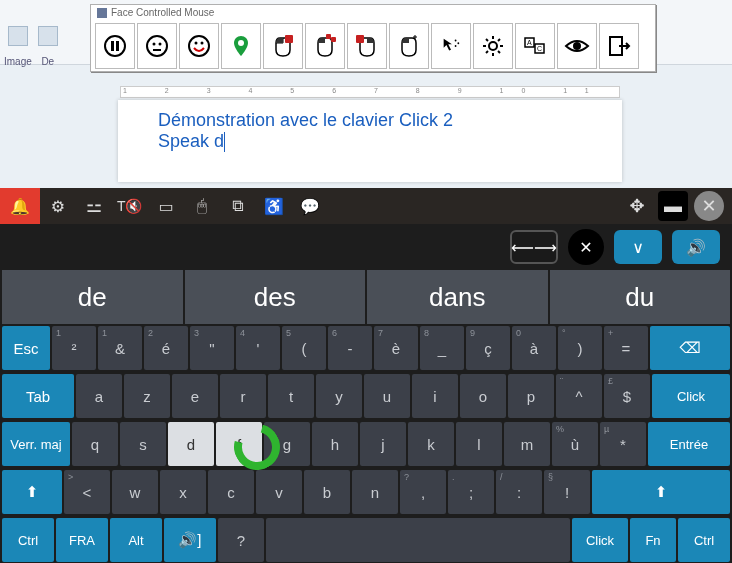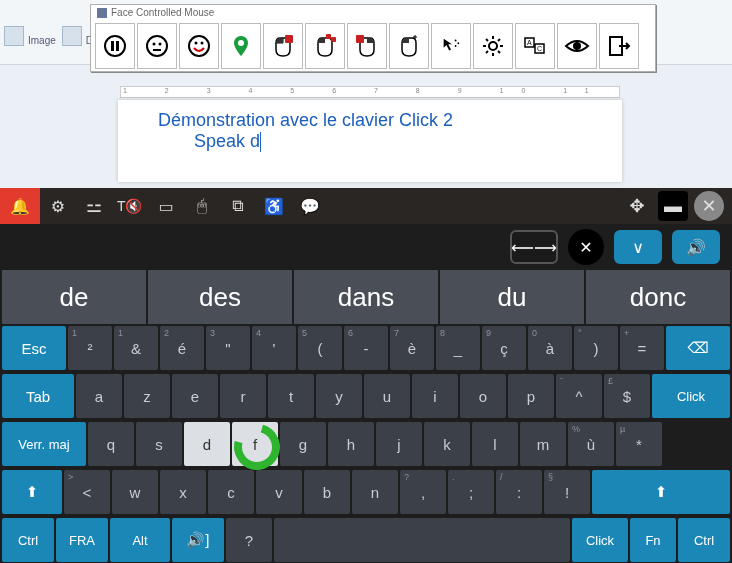--- a/index.html
+++ b/index.html
@@ -1,37 +1,37 @@
 <!DOCTYPE html>
 <html><head>
 <meta charset="utf-8">
 <style>
   * { box-sizing: border-box; margin: 0; padding: 0; font-family: Arial, sans-serif; }
   body { width: 732px; height: 563px; background: #eaf0f5; overflow: hidden; position: relative; }
 
   
   .wp-toolbar { position:absolute; top:0; left:0; height:65px; width:732px; background:#f3f6f9; border-bottom:1px solid #cfd6dd; }
   .wp-toolbar .wp-icons { position:absolute; left:4px; top:26px; font-size:11px; color:#3272b0; display:flex; gap:6px; align-items:flex-end; }
-  .wp-toolbar .wp-icons .ic { display:flex; flex-direction:row; align-items:flex-end; gap:4px; }
+  .wp-toolbar .wp-icons .ic { display:flex; flex-direction:column; align-items:center; gap:10px; }
   .wp-toolbar .wp-icons .ic .g { width:20px; height:20px; background:#d7e1eb; border:1px solid #a6b9cb; }
   .wp-toolbar .wp-icons .ic span { font-size:10px; color:#557; }
 
   
   .fcm { position:absolute; left:90px; top:4px; width:566px; height:68px; background:#fff; border:1px solid #b0b0b0; box-shadow:1px 1px 0 #888; }
   .fcm .titlebar { height:16px; line-height:16px; font-size:10px; color:#666; padding-left:6px; display:flex; align-items:center; gap:4px; }
   .fcm .titlebar .tic { width:10px;height:10px;background:#679; }
   .fcm .btns { display:flex; gap:2px; padding:2px 4px; }
   .fcm .b { width:40px; height:46px; border:1px solid #bbb; background:#fff; display:flex; align-items:center; justify-content:center; font-size:22px; cursor:pointer; }
 
   
   .ruler { position:absolute; left:120px; top:86px; width:500px; height:12px; background:#fff; border:1px solid #ccc; font-size:7px; color:#888; letter-spacing:18px; padding-left:2px; overflow:hidden; white-space:nowrap;}
 
   
   .page { position:absolute; left:118px; top:100px; width:504px; height:82px; background:#fff; box-shadow:0 0 4px rgba(0,0,0,.2); padding:10px 40px; font-size:18px; color:#1b5fbf; }
-  .page .line2 { display:inline;margin-left:36px; }
+  .page .line2 { display:inline; }
   .caret { display:inline-block; width:1px; height:20px; background:#1b5fbf; vertical-align:bottom; animation:bl 1s infinite; }
   @keyframes bl { 50% {opacity:0;} }
 
   
   .osk { position:absolute; left:0; top:188px; width:732px; height:375px; background:#1d1d1d; }
   .osk-top { height:36px; background:#2a2623; display:flex; align-items:center; }
   .osk-top .bell { width:40px; height:36px; background:#e23b2e; color:#fff; display:flex;align-items:center;justify-content:center; font-size:16px;}
   .osk-top .ti { width:36px; height:36px; color:#ddd; display:flex;align-items:center;justify-content:center; font-size:16px; cursor:pointer;}
   .osk-top .sp { flex:1; }
   .osk-top .rt { display:flex; gap:6px; padding-right:8px; }
@@ -216,25 +216,24 @@
     <div class="ub blackcircle">✕</div>
     <div class="ub blue">∨</div>
     <div class="ub blue">🔊</div>
   </div>
 
   <div class="suggestions">
     <div class="sg">de</div>
     <div class="sg">des</div>
     <div class="sg">dans</div>
     <div class="sg">du</div>
-    <div class="sg">donc</div>
-  </div>
-
-  <div class="krow">
-    <div class="k fn" style="width:64px">Esc</div>
+  </div>
+
+  <div class="krow">
+    <div class="k fn" style="width:48px">Esc</div>
     <div class="k" style="width:44px">
         <span class="sup">1</span>
         <span>²</span>
       </div>
     <div class="k" style="width:44px">
         <span class="sup">1</span>
         <span>&amp;</span>
       </div>
     <div class="k" style="width:44px">
         <span class="sup">2</span>
@@ -300,39 +299,40 @@
         <span>^</span>
       </div>
     <div class="k" style="width:46px">
         <span class="sup">£</span>
         <span>$</span>
       </div>
     <div class="k fn" style="flex:1;font-size:13px">Click</div>
   </div>
 
   <div class="krow">
-    <div class="k fn" style="width:84px;font-size:13px">Verr. maj</div>
+    <div class="k fn" style="width:68px;font-size:13px">Verr. maj</div>
     <div class="k" style="width:46px">q</div>
     <div class="k" style="width:46px">s</div>
     <div class="k hl" style="width:46px">d</div>
     <div class="k hl" style="width:46px">f</div>
     <div class="k" style="width:46px">g</div>
     <div class="k" style="width:46px">h</div>
     <div class="k" style="width:46px">j</div>
     <div class="k" style="width:46px">k</div>
     <div class="k" style="width:46px">l</div>
     <div class="k" style="width:46px">m</div>
     <div class="k" style="width:46px">
         <span class="sup">%</span>
         <span>ù</span>
       </div>
     <div class="k" style="width:46px">
         <span class="sup">µ</span>
         <span>*</span>
       </div>
+    <div class="k fn" style="flex:1;font-size:13px">Entrée</div>
   </div>
 
   <div class="krow">
     <div class="k fn" style="width:60px">⬆</div>
     <div class="k" style="width:46px">
         <span class="sup">&gt;</span>
         <span>&lt;</span>
       </div>
     <div class="k" style="width:46px">w</div>
     <div class="k" style="width:46px">x</div>
@@ -355,21 +355,21 @@
     <div class="k" style="width:46px">
         <span class="sup">§</span>
         <span>!</span>
       </div>
     <div class="k fn" style="flex:1">⬆</div>
   </div>
 
   <div class="krow">
     <div class="k fn" style="width:52px;font-size:13px">Ctrl</div>
     <div class="k fn" style="width:52px;font-size:13px">FRA</div>
-    <div class="k fn" style="width:60px;font-size:13px">Alt</div>
+    <div class="k fn" style="width:52px;font-size:13px">Alt</div>
     <div class="k fn" style="width:52px">🔊]</div>
     <div class="k" style="width:46px">?</div>
     <div class="k spc" style="flex:1"></div>
     <div class="k fn" style="width:56px;font-size:13px">Click</div>
     <div class="k fn" style="width:46px;font-size:13px">Fn</div>
     <div class="k fn" style="width:52px;font-size:13px">Ctrl</div>
   </div>
 
 </div>
 

